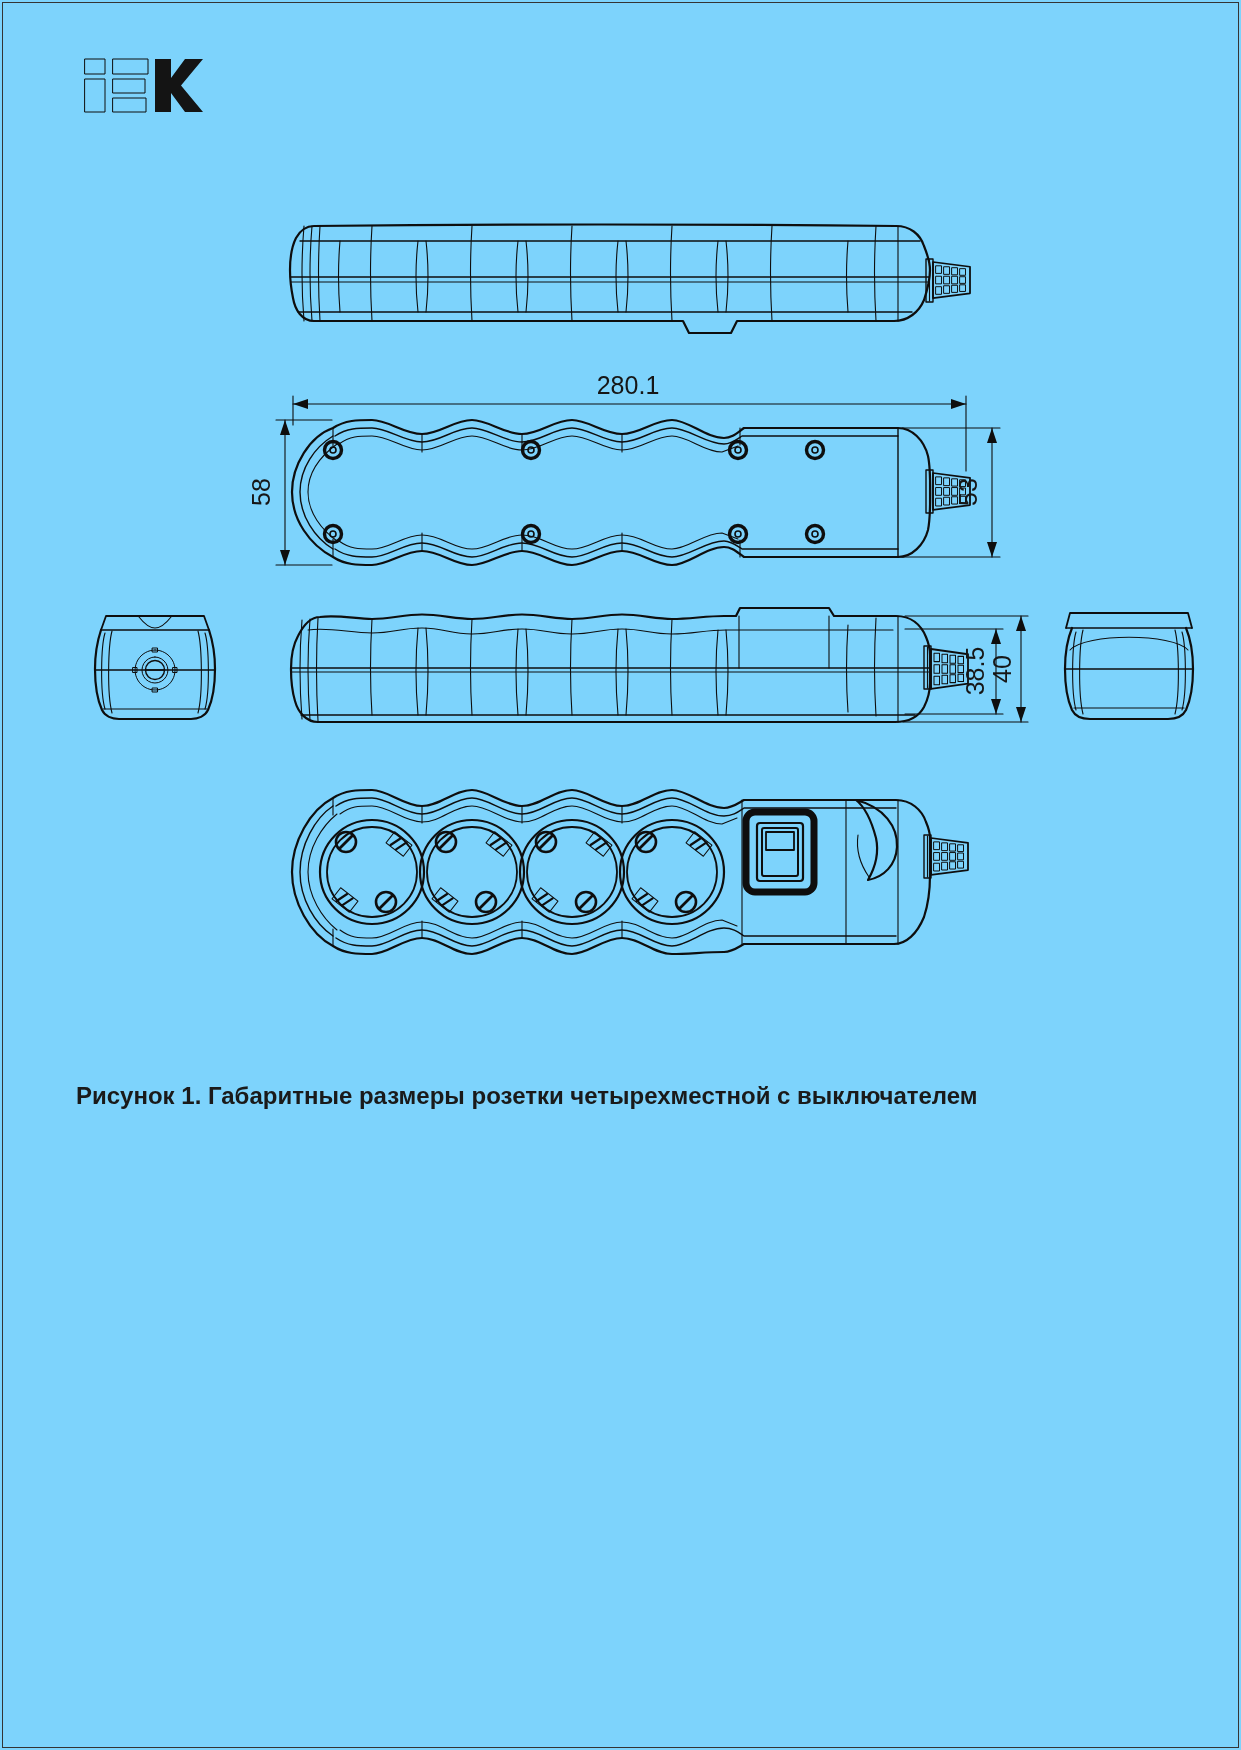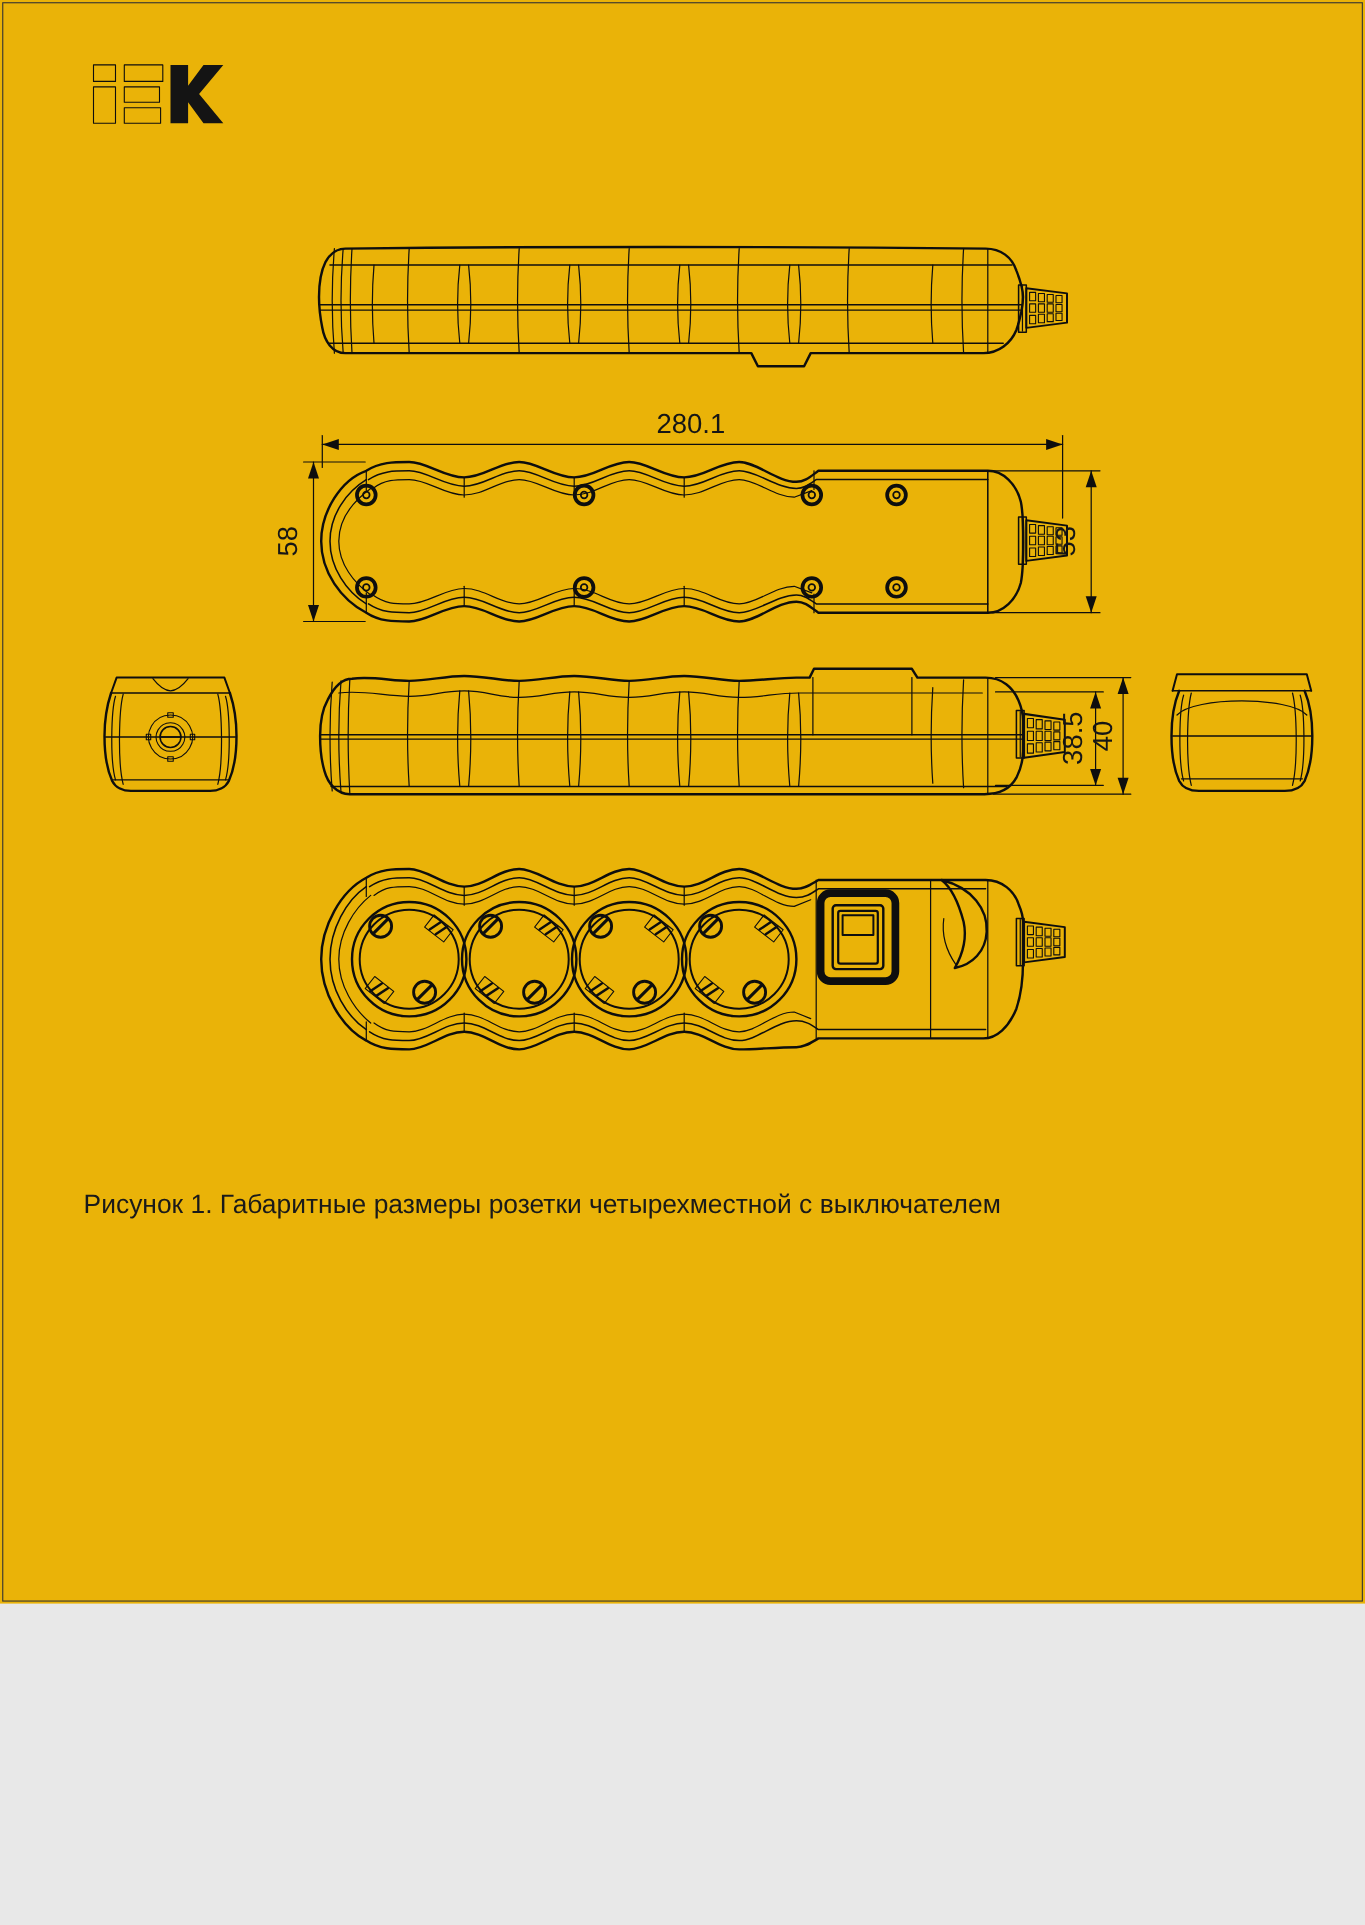--- a/index.html
+++ b/index.html
@@ -1,30 +1,30 @@
 <!DOCTYPE html>
 <html><head>
 <meta charset="utf-8">
 <style>
   html,body{margin:0;padding:0;background:#e8e8e8;}
-  #page{position:relative;width:1241px;height:1458px;background:#eab308;margin:0 auto;
+  #page{position:relative;width:1241px;height:1750px;background:#7dd3fc;margin:0 auto;
         font-family:"Liberation Sans",sans-serif;overflow:hidden;}
   #page-frame{position:absolute;left:2px;top:2px;right:2px;bottom:2px;
         border:1.6px solid #343434;pointer-events:none;}
   #drawing{position:absolute;left:0;top:0;}
   #drawing path,#drawing line,#drawing circle,#drawing rect,#drawing ellipse,#drawing polyline{
         stroke:#0e0e0e;fill:none;stroke-linecap:round;stroke-linejoin:round;}
   .s22{stroke-width:2.2}.s18{stroke-width:1.8}.s14{stroke-width:1.4}.s11{stroke-width:1.1}
   .dimln{stroke-width:1.1}
   .blk{fill:#0e0e0e;stroke:none}
   .wht{fill:#ffffff;stroke:none}
   .arrow{fill:#0e0e0e;stroke:none}
   .dimtext{font-family:"Liberation Sans",sans-serif;font-size:25px;fill:#161616;stroke:none;}
   #caption{position:absolute;left:76px;top:1082px;width:1000px;
-        font-size:24px;color:#1a1a1a;}
+        font-size:24px;color:#1a1a1a;font-weight:bold;}
 </style>
 </head>
 <body>
 
 <div id="page">
   <div id="page-frame"></div>
 
   <svg id="drawing" width="1241" height="1750" viewBox="0 0 1241 1750">
 
     <defs>

